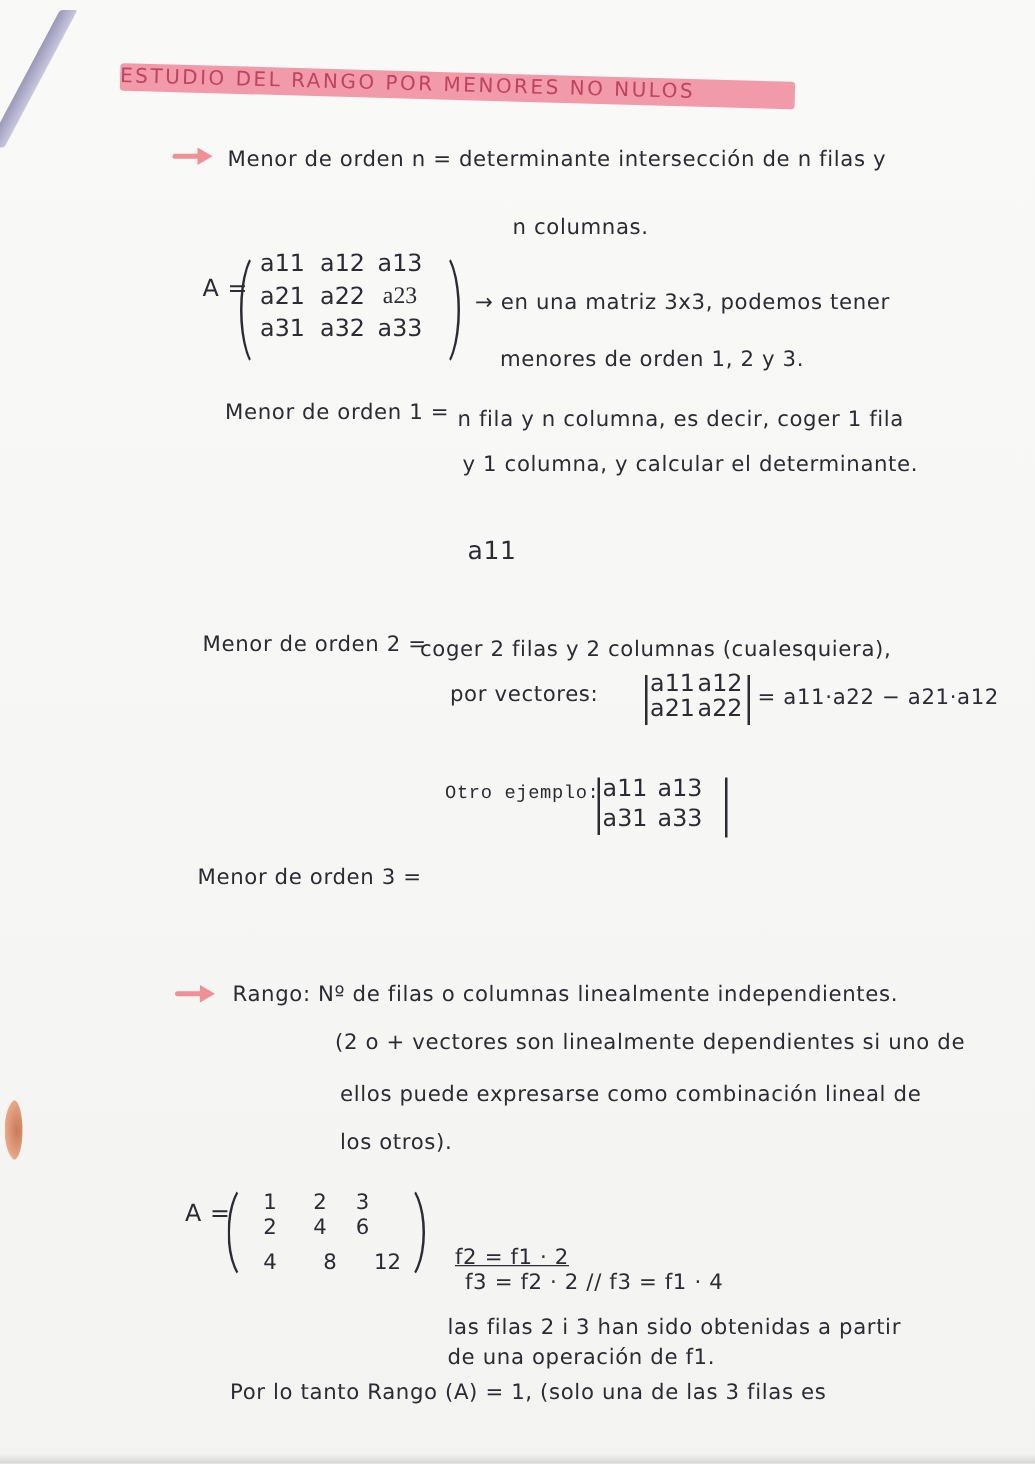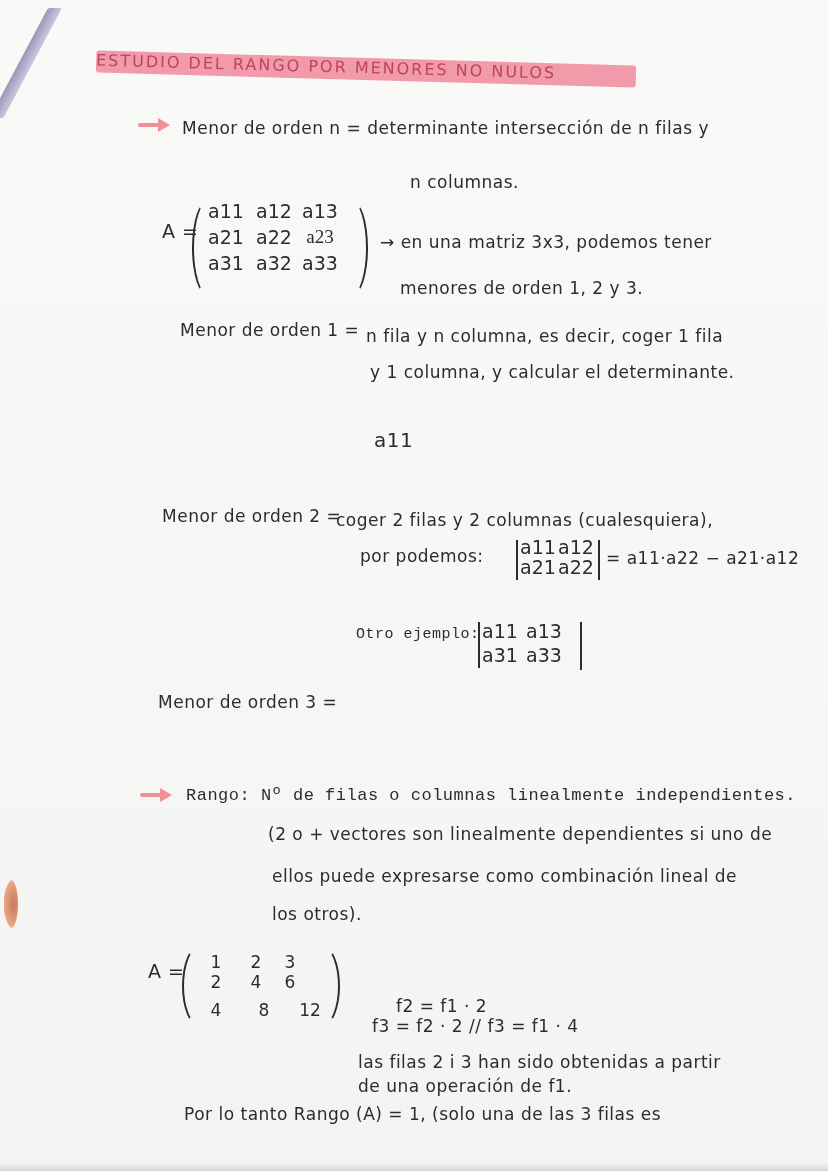--- a/index.html
+++ b/index.html
@@ -87,21 +87,21 @@
   <div class="t" style="left:370px;top:232px;margin-left:10px;">→ en una matriz 3x3, podemos tener</div>
   <div class="t" style="left:400px;top:278px;">menores de orden 1, 2 y 3.</div>
 
   <div class="t" style="left:160px;top:320px;margin-left:20px;">Menor de orden 1 =</div>
   <div class="t" style="left:366px;top:326px;">n fila y n columna, es decir, coger 1 fila</div>
   <div class="t" style="left:370px;top:362px;">y 1 columna, y calcular el determinante.</div>
   <div class="t" style="left:374px;top:428px;font-size:20px;">a11</div>
 
   <div class="t" style="left:162px;top:506px;">Menor de orden 2 =</div>
   <div class="t" style="left:336px;top:510px;">coger 2 filas y 2 columnas (cualesquiera),</div>
-  <div class="t" style="left:360px;top:546px;">por podemos:</div>
+  <div class="t" style="left:360px;top:546px;">por vectores:</div>
   <div class="bar" style="left:516px;top:540px;height:40px;"></div>
   <div class="cell" style="left:518px;top:536px;">a11</div>
   <div class="cell" style="left:556px;top:536px;">a12</div>
   <div class="cell" style="left:518px;top:556px;">a21</div>
   <div class="cell" style="left:556px;top:556px;">a22</div>
   <div class="bar" style="left:598px;top:540px;height:40px;"></div>
   <div class="t" style="left:606px;top:548px;">= a11·a22 − a21·a12</div>
 
   <div class="t small" style="left:356px;top:626px;font-family:Liberation Mono, monospace;">Otro ejemplo:</div>
   <div class="bar" style="left:478px;top:622px;height:46px;"></div>
@@ -110,38 +110,38 @@
   <div class="cell" style="left:480px;top:644px;">a31</div>
   <div class="cell" style="left:524px;top:644px;">a33</div>
   <div class="bar" style="left:580px;top:622px;height:48px;"></div>
 
   <div class="t" style="left:158px;top:692px;">Menor de orden 3 =</div>
 
   <div class="arrow" style="left:140px;top:790px;">
       <div class="shaft"></div>
       <div class="head"></div>
     </div>
-  <div class="t" style="left:186px;top:786px;font-family:Liberation Mono, monospace;">Rango: Nº de filas o columnas linealmente independientes.</div>
+  <div class="t" style="left:186px;top:786px;">Rango: Nº de filas o columnas linealmente independientes.</div>
   <div class="t" style="left:268px;top:824px;">(2 o + vectores son linealmente dependientes si uno de</div>
   <div class="t" style="left:272px;top:866px;">ellos puede expresarse como combinación lineal de</div>
   <div class="t" style="left:272px;top:904px;">los otros).</div>
 
   <div class="t" style="left:148px;top:960px;font-size:19px;">A =</div>
   <div class="paren left" style="left:182px;top:946px;width:30px;height:76px;"></div>
   <div class="paren right" style="left:306px;top:946px;width:30px;height:76px;"></div>
   <div class="cell" style="left:196px;top:952px;font-size:17px;">1</div>
   <div class="cell" style="left:236px;top:952px;font-size:17px;">2</div>
   <div class="cell" style="left:270px;top:952px;font-size:17px;">3</div>
   <div class="cell" style="left:196px;top:972px;font-size:17px;">2</div>
   <div class="cell" style="left:236px;top:972px;font-size:17px;">4</div>
   <div class="cell" style="left:270px;top:972px;font-size:17px;">6</div>
   <div class="cell" style="left:196px;top:1000px;font-size:17px;">4</div>
   <div class="cell" style="left:244px;top:1000px;font-size:17px;">8</div>
   <div class="cell" style="left:290px;top:1000px;font-size:17px;">12</div>
 
-  <div class="t" style="left:396px;top:996px;">f2 = f1 · 2</div>
+  <div class="t" style="left:364px;top:996px;text-decoration:underline;">f2 = f1 · 2</div>
   <div class="t" style="left:372px;top:1016px;">f3 = f2 · 2 // f3 = f1 · 4</div>
   <div class="t" style="left:358px;top:1052px;">las filas 2 i 3 han sido obtenidas a partir</div>
   <div class="t" style="left:358px;top:1076px;">de una operación de f1.</div>
   <div class="t" style="left:184px;top:1104px;">Por lo tanto Rango (A) = 1, (solo una de las 3 filas es</div>
 
   <div class="bottom-shadow"></div>
 </div>
 
 </body></html>

